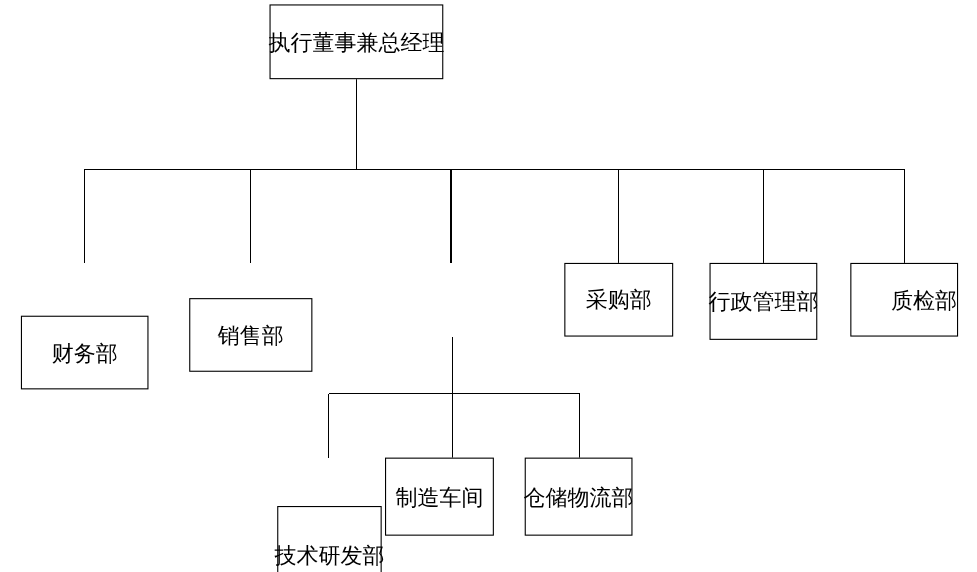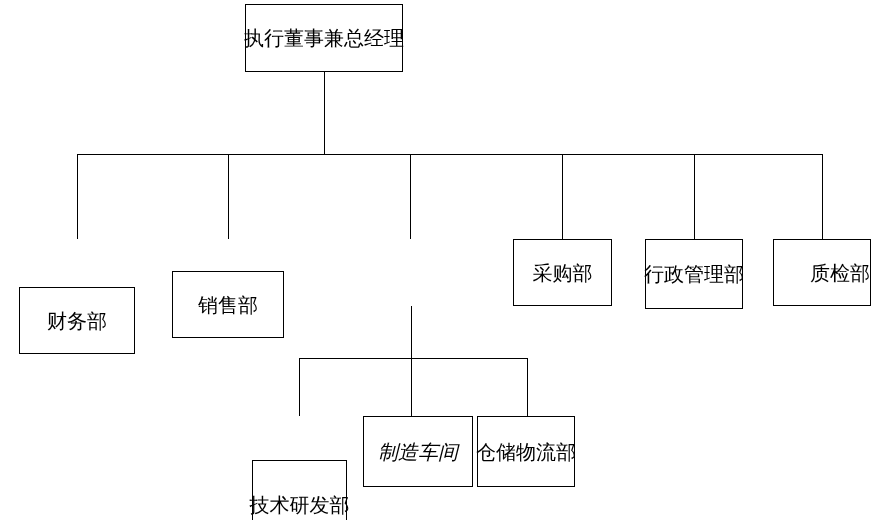--- a/index.html
+++ b/index.html
@@ -44,21 +44,21 @@
   }
   
   .n-root        { left: 245px; top: 4px;   width: 158px; height: 68px; }
   .n-finance     { left: 19px;  top: 239px; width: 116px; height: 67px; margin-top: 48px; }
   .n-sales       { left: 172px; top: 239px; width: 112px; height: 67px; margin-top: 32px; }
   .n-production  { left: 352px; top: 239px; width: 115px; height: 67px; }
   .n-purchasing  { left: 513px; top: 239px; width: 99px;  height: 67px; font-family: Liberation Serif, serif; }
   .n-admin       { left: 645px; top: 239px; width: 98px;  height: 70px; }
   .n-quality     { left: 773px; top: 239px; width: 98px;  height: 67px; justify-content: flex-end; }
   .n-rd          { left: 252px; top: 420px; width: 95px;  height: 89px; margin-top: 40px; }
-  .n-workshop    { left: 363px; top: 416px; width: 110px;  height: 71px; font-style: italic; }
+  .n-workshop    { left: 350px; top: 416px; width: 99px;  height: 71px; }
   .n-logistics   { left: 477px; top: 416px; width: 98px;  height: 71px; }
 </style>
 </head>
 <body>
 
 <div class="canvas">
 
   <svg class="connectors" viewBox="0 0 888 520" xmlns="http://www.w3.org/2000/svg">
 
     <line x1="324" y1="72" x2="324" y2="154"></line>

